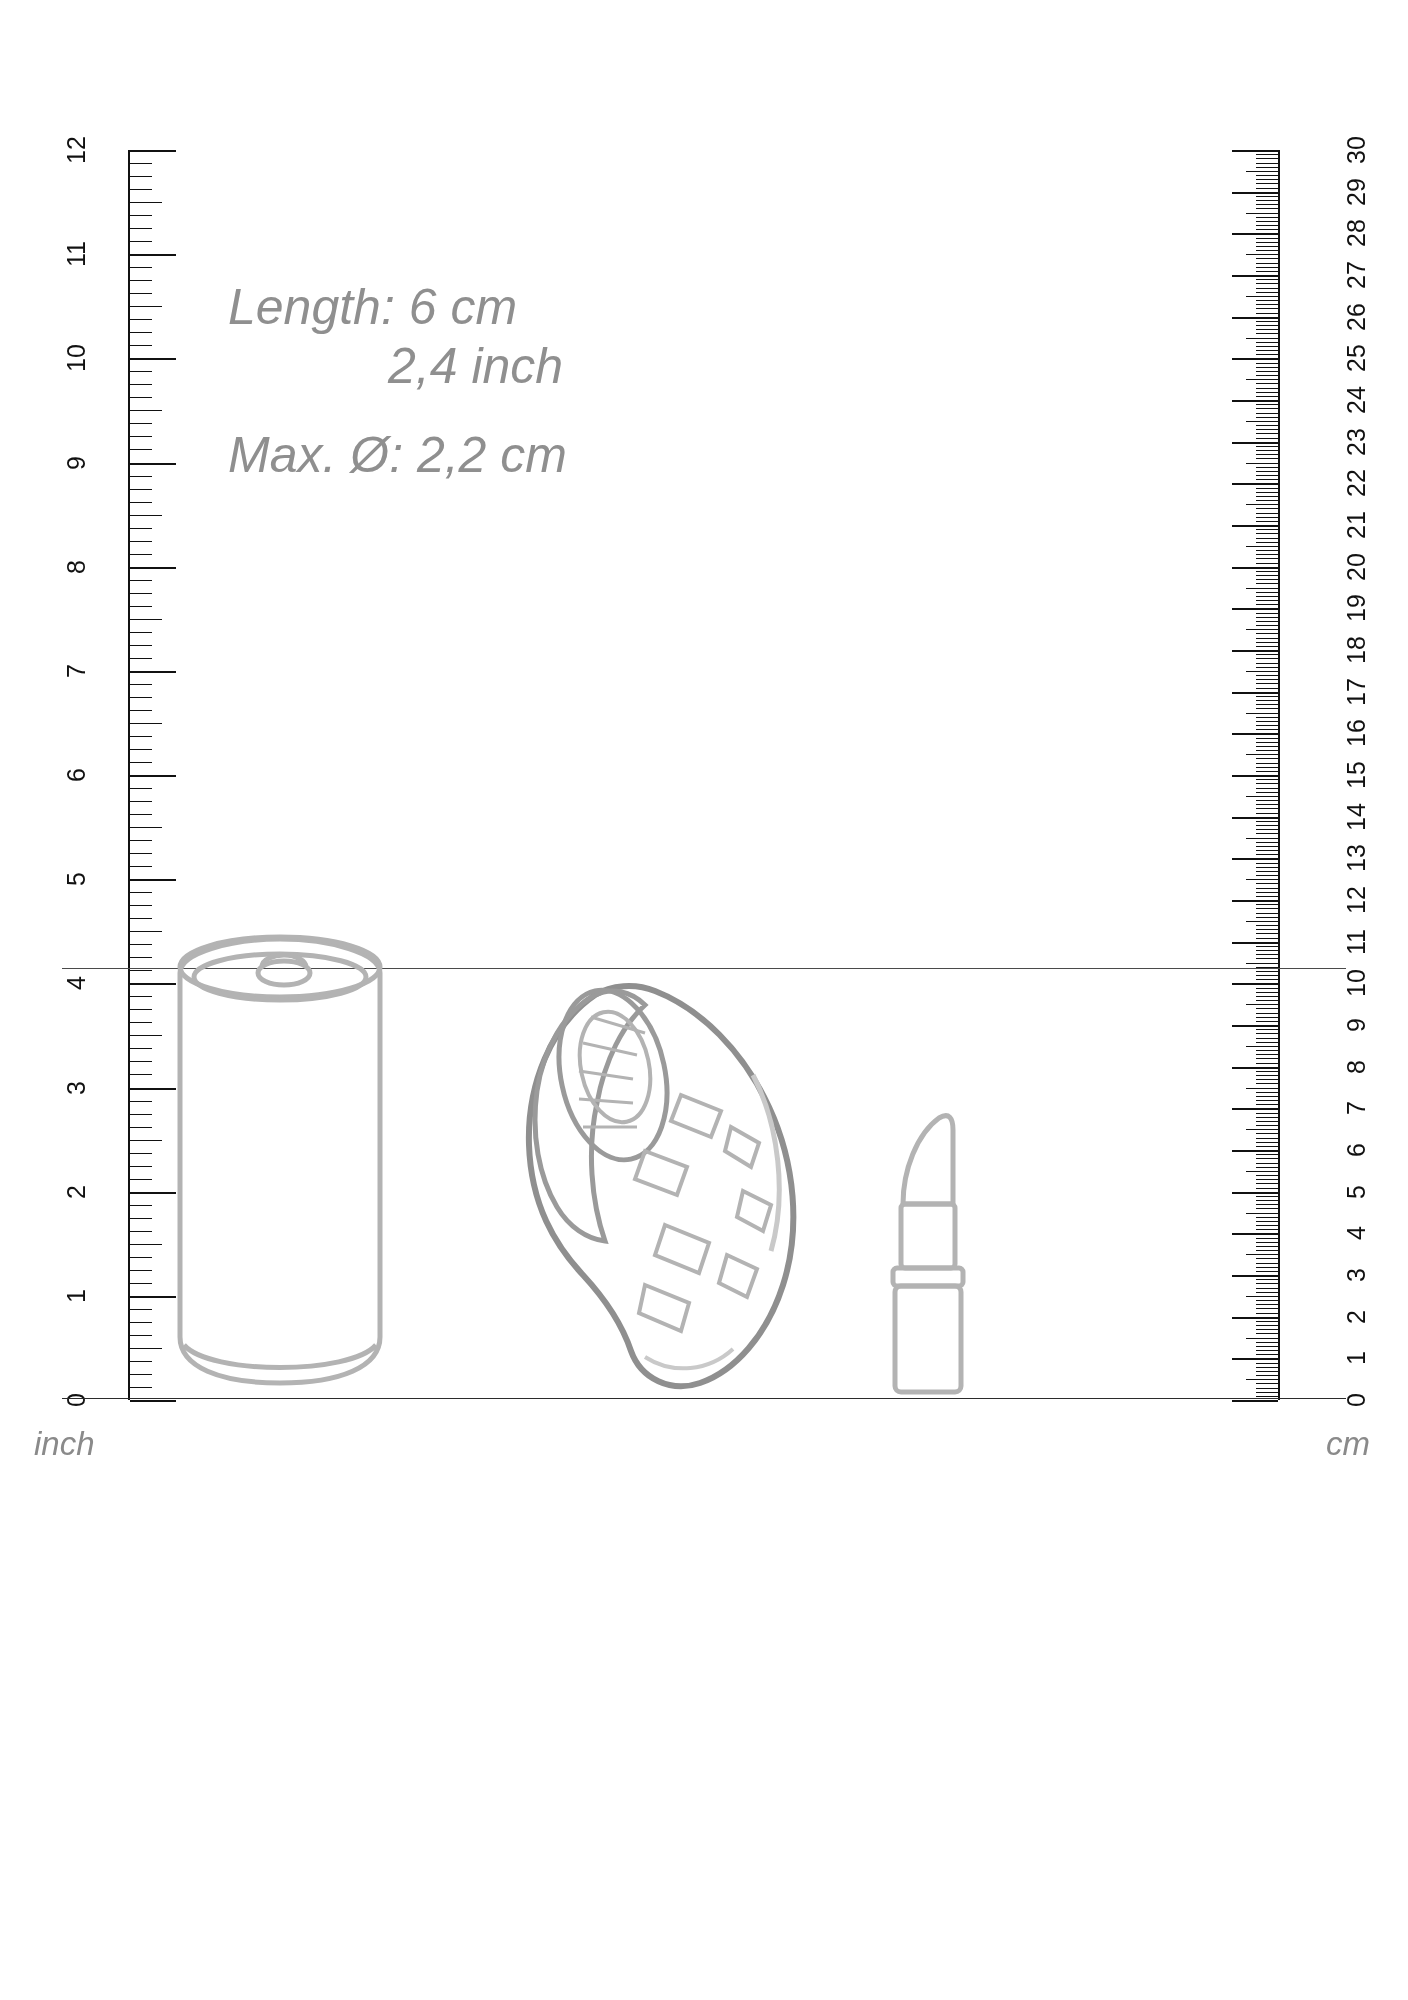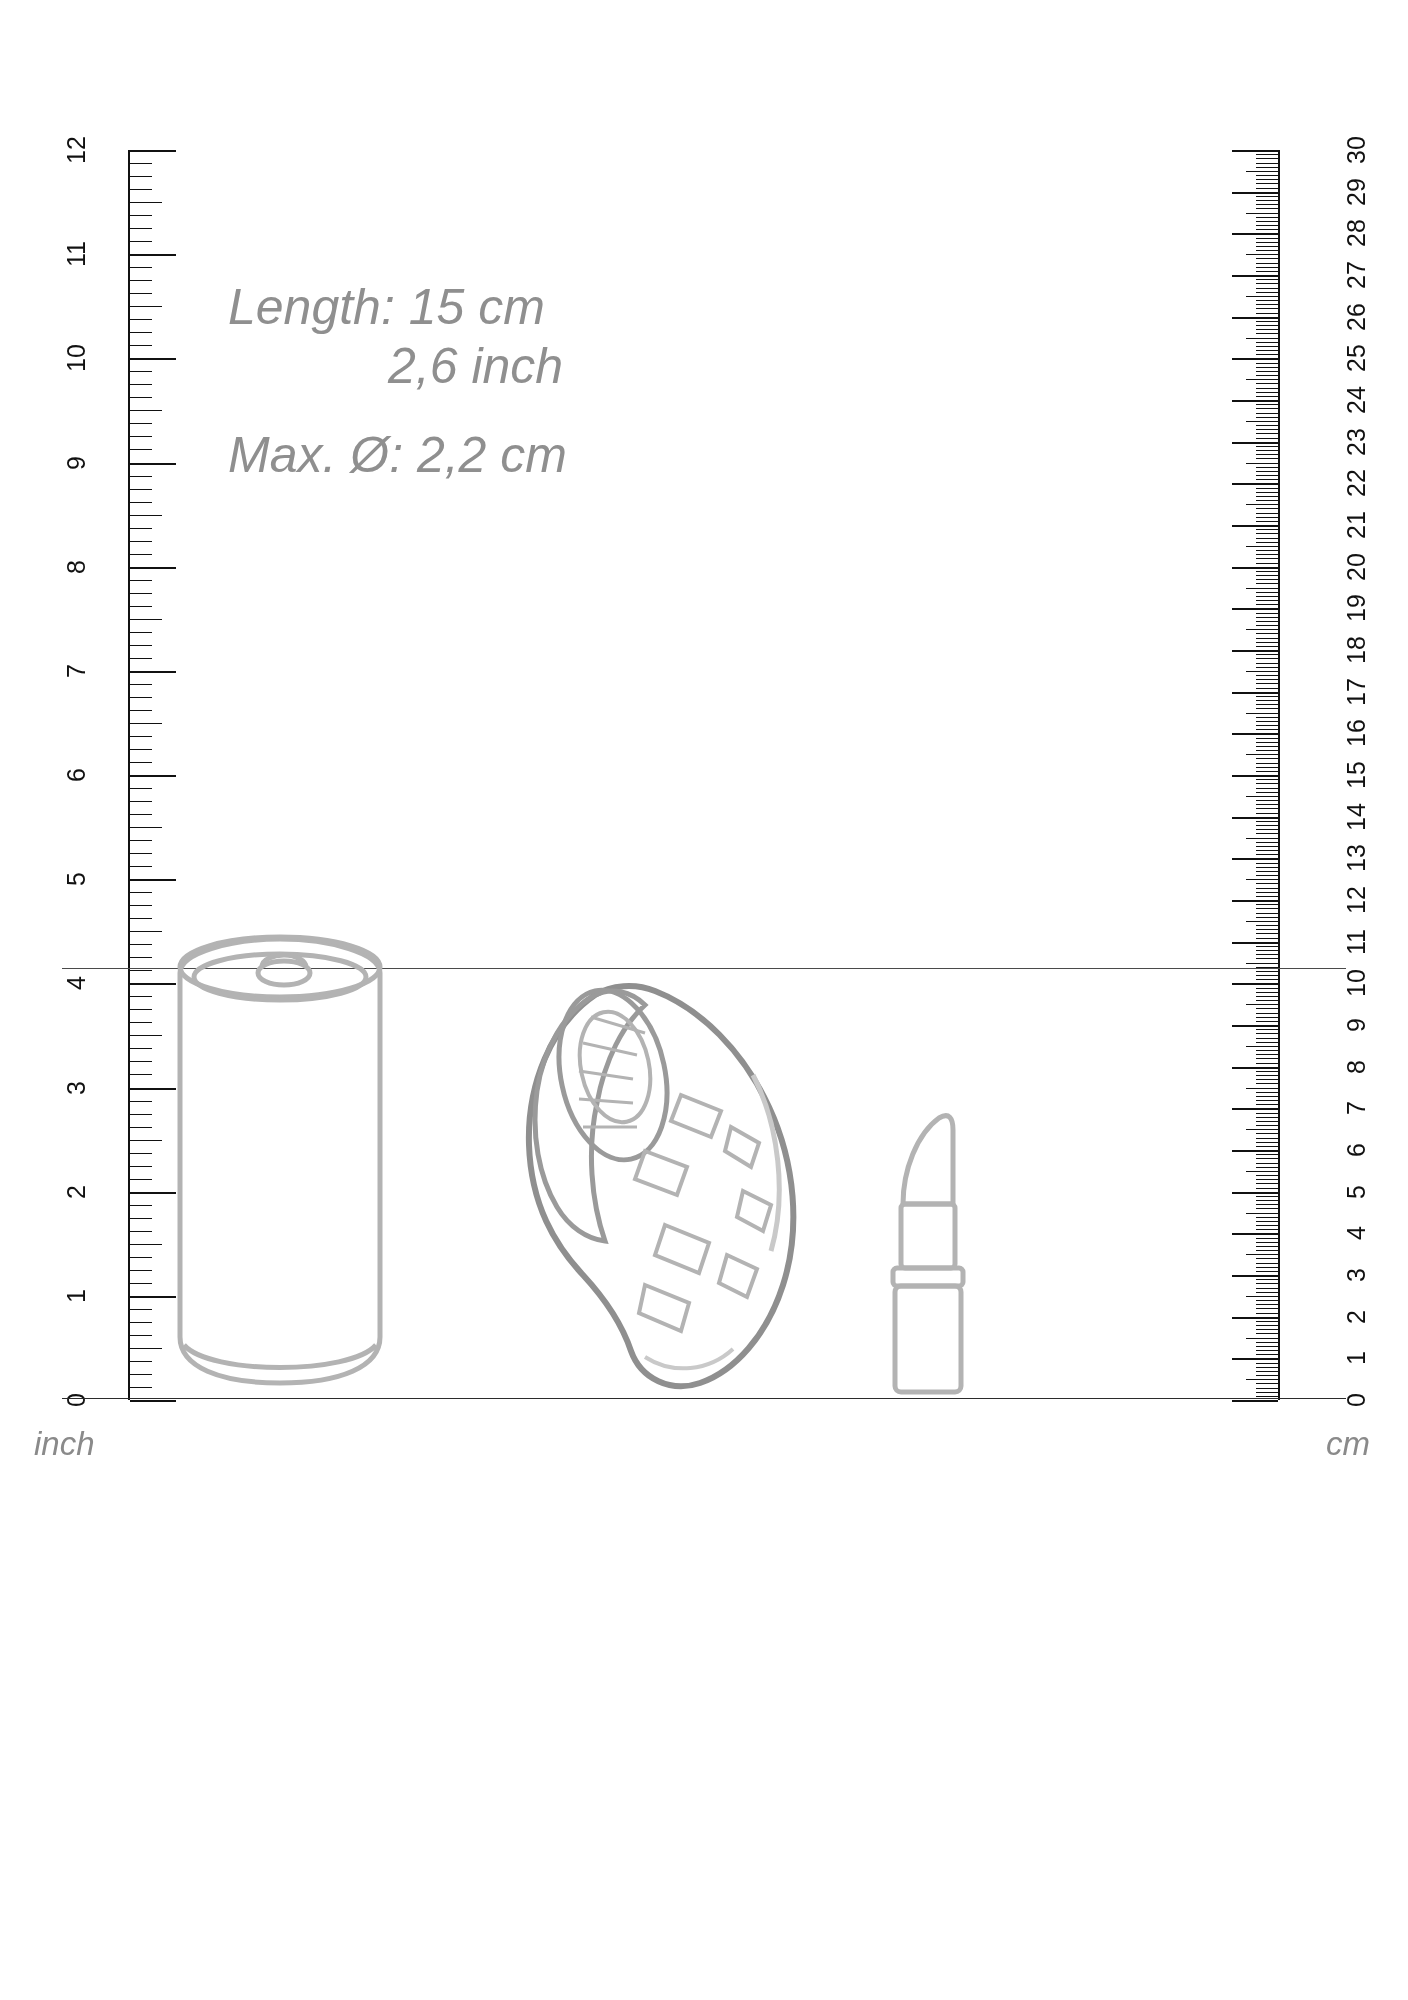--- a/index.html
+++ b/index.html
@@ -564,22 +564,22 @@
       <div class="tick-label" style="top: 0px;">30</div>
     </div>
 
   <div class="unit-label" id="unit-inch">inch</div>
   <div class="unit-label" id="unit-cm">cm</div>
 
   <div class="guide-line" id="guide-top"></div>
   <div class="guide-line" id="guide-base"></div>
 
   <div id="spec">
-    <div class="spec-line">Length: 15 cm</div>
-    <div class="spec-line indent">2,6 inch</div>
+    <div class="spec-line">Length: 6 cm</div>
+    <div class="spec-line indent">2,4 inch</div>
     <div class="spec-gap"></div>
     <div class="spec-line">Max. Ø: 2,2 cm</div>
   </div>
 
   <div class="obj" id="obj-can">
     <svg width="260" height="500" viewBox="0 0 260 500" fill="none" stroke="#b3b3b3" stroke-width="5">
       <path d="M30 68 C30 48 80 34 130 34 C180 34 230 48 230 68 L230 432 C230 462 190 478 130 478 C70 478 30 462 30 432 Z"></path>
       <ellipse cx="130" cy="62" rx="100" ry="30"></ellipse>
       <ellipse cx="130" cy="72" rx="86" ry="23"></ellipse>
       <ellipse cx="134" cy="68" rx="26" ry="12"></ellipse>

